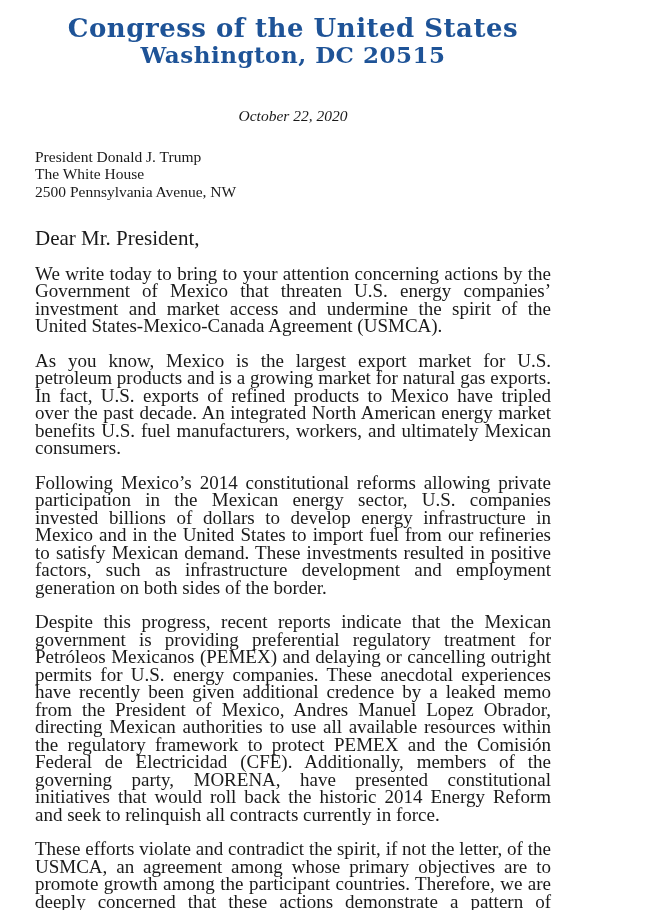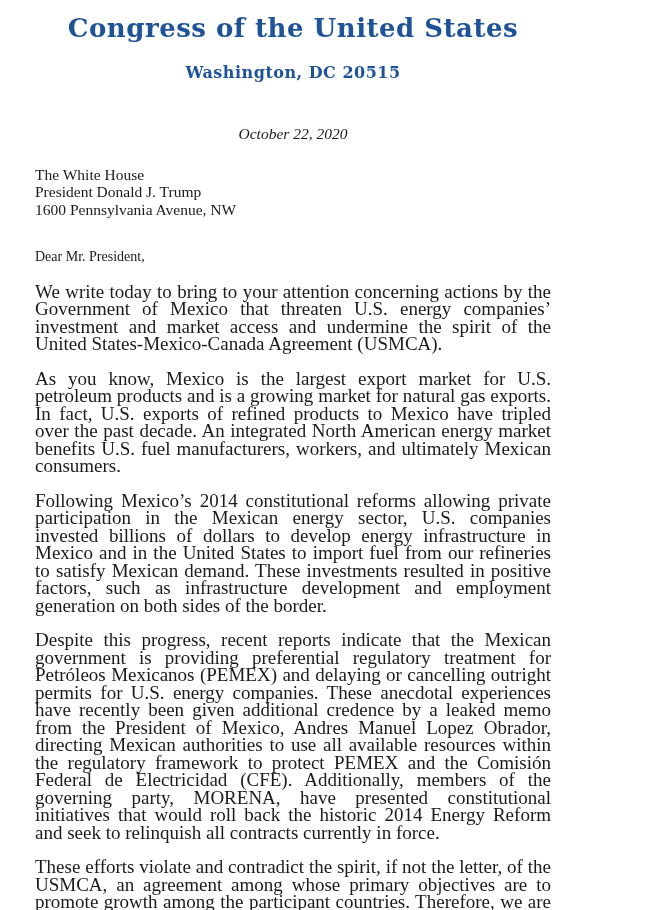--- a/index.html
+++ b/index.html
@@ -25,40 +25,40 @@
   .letterhead .lh1 {
     font-family: "DejaVu Serif", "Liberation Serif", serif;
     font-weight: bold;
     font-size: 26px;
     line-height: 29px;
     letter-spacing: 0.5px;
   }
   .letterhead .lh2 {
     font-family: "DejaVu Serif", "Liberation Serif", serif;
     font-weight: bold;
-    font-size: 16px;
+    font-size: 23px;
     line-height: 20px;
-    margin-top: 20px;
+    margin-top: 2px;
     letter-spacing: 0.5px;
   }
   .date-line {
     text-align: center;
     font-size: 15.5px;
     line-height: 17.5px;
     margin-top: 42px;
     font-style: italic;
   }
   .recipient {
     margin-top: 23px;
     font-size: 15.5px;
     line-height: 17.5px;
   }
   .salutation {
     margin-top: 30px;
-    font-size: 14px;
+    font-size: 21px;
     line-height: 17.5px;
   }
   p.body-par {
     margin: 17px 0 0 0;
     font-size: 19px;
     line-height: 17.5px;
     text-align: justify;
   }
   p.closing-par, p.signoff-par {
     margin: 22px 0 0 0;
@@ -73,23 +73,23 @@
 <div class="page">
 
   <header class="letterhead">
     <div class="lh1">Congress of the United States</div>
     <div class="lh2">Washington, DC 20515</div>
   </header>
 
   <div class="date-line">October 22, 2020</div>
 
   <div class="recipient">
+    <div>President Donald J. Trump</div>
     <div>The White House</div>
-    <div>President Donald J. Trump</div>
-    <div>1600 Pennsylvania Avenue, NW</div>
+    <div>2500 Pennsylvania Avenue, NW</div>
   </div>
 
   <div class="salutation">Dear Mr. President,</div>
 
   <p class="body-par">We write today to bring to your attention concerning actions by the Government of Mexico that threaten U.S. energy companies’ investment and market access and undermine the spirit of the United States-Mexico-Canada Agreement (USMCA).</p>
   <p class="body-par">As you know, Mexico is the largest export market for U.S. petroleum products and is a growing market for natural gas exports. In fact, U.S. exports of refined products to Mexico have tripled over the past decade. An integrated North American energy market benefits U.S. fuel manufacturers, workers, and ultimately Mexican consumers.</p>
   <p class="body-par">Following Mexico’s 2014 constitutional reforms allowing private participation in the Mexican energy sector, U.S. companies invested billions of dollars to develop energy infrastructure in Mexico and in the United States to import fuel from our refineries to satisfy Mexican demand. These investments resulted in positive factors, such as infrastructure development and employment generation on both sides of the border.</p>
   <p class="body-par">Despite this progress, recent reports indicate that the Mexican government is providing preferential regulatory treatment for Petróleos Mexicanos (PEMEX) and delaying or cancelling outright permits for U.S. energy companies. These anecdotal experiences have recently been given additional credence by a leaked memo from the President of Mexico, Andres Manuel Lopez Obrador, directing Mexican authorities to use all available resources within the regulatory framework to protect PEMEX and the Comisión Federal de Electricidad (CFE). Additionally, members of the governing party, MORENA, have presented constitutional initiatives that would roll back the historic 2014 Energy Reform and seek to relinquish all contracts currently in force.</p>
   <p class="body-par">These efforts violate and contradict the spirit, if not the letter, of the USMCA, an agreement among whose primary objectives are to promote growth among the participant countries. Therefore, we are deeply concerned that these actions demonstrate a pattern of obstruction and urge you to find a resolution with the Government of Mexico to keep the current market conditions that the Energy Reform regulatory framework provides, along with certainty and fairness for U.S. companies operating and competing in Mexico.</p>
 

